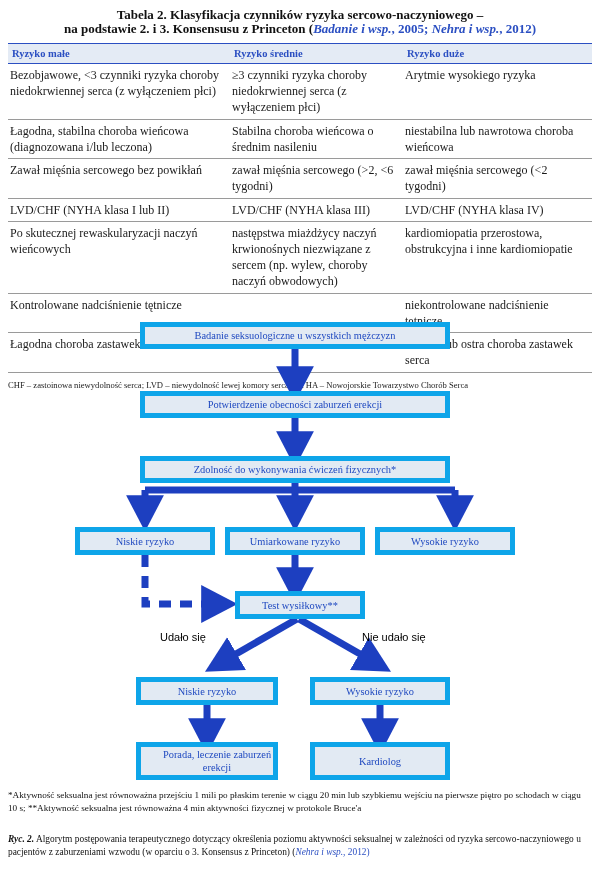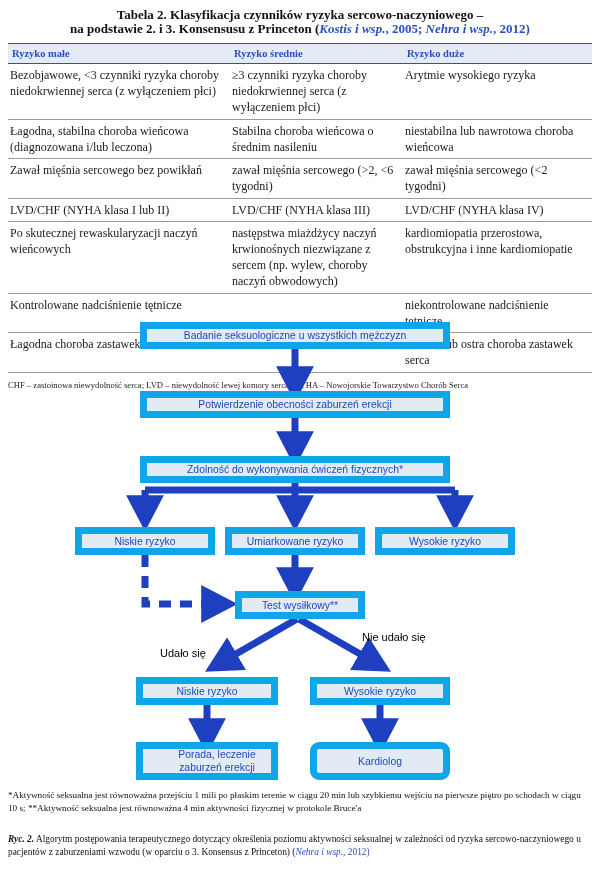--- a/index.html
+++ b/index.html
@@ -41,22 +41,22 @@
   .tbl-foot{
     font-size:8.6px;line-height:12px;color:#222;
     padding-top:6px;
   }
 
   
   .flow{position:absolute;left:0;top:305px;width:600px;height:480px;}
   .flow svg{position:absolute;left:0;top:0;}
   .node{
     position:absolute;box-sizing:border-box;
-    background:#e2eaf3;border:7px solid #0ea5e9;
-    color:#1f49c0;font-family:Liberation Sans, sans-serif;
+    background:#e2eaf3;border:5px solid #0ea5e9;
+    color:#1f49c0;font-family:Liberation Serif, serif;
     font-size:10.4px;line-height:13px;
     display:flex;align-items:center;justify-content:center;
     text-align:center;
   }
   .edge-label{
     position:absolute;font-family:"Liberation Sans", sans-serif;
     font-size:11px;color:#000;white-space:nowrap;
   }
 
   
@@ -74,21 +74,21 @@
 </style>
 </head>
 <body>
 
 <div class="page">
 
   <div class="table-block">
 
     <div class="tbl-title">
       <span>Tabela 2. Klasyfikacja czynników ryzyka sercowo-naczyniowego –</span><br>
-      <span>na podstawie 2. i 3. Konsensusu z Princeton (</span><span class="ref">Kostis i wsp.</span><span class="ref-year">, 2005; </span><span class="ref">Nehra i wsp.</span><span class="ref-year">, 2012)</span>
+      <span>na podstawie 2. i 3. Konsensusu z Princeton (</span><span class="ref">Badanie i wsp.</span><span class="ref-year">, 2005; </span><span class="ref">Nehra i wsp.</span><span class="ref-year">, 2012)</span>
     </div>
 
     <table class="risk">
       <colgroup>
           <col class="c1">
           <col class="c2">
           <col class="c3">
         </colgroup>
       <thead>
         <tr>
@@ -190,37 +190,37 @@
     </div>
 
     <div class="node" style="left:375px;top:222px;width:140px;height:28px;">
       <span>Wysokie ryzyko</span>
     </div>
 
     <div class="node" style="left:235px;top:286px;width:130px;height:28px;">
       <span>Test wysiłkowy**</span>
     </div>
 
-    <div class="edge-label" style="left:160px;top:342px;">Udało się</div>
+    <div class="edge-label" style="left:160px;top:326px;">Udało się</div>
 
     <div class="edge-label" style="left:362px;top:326px;">Nie udało się</div>
 
     <div class="node" style="left:136px;top:372px;width:142px;height:28px;">
       <span>Niskie ryzyko</span>
     </div>
 
     <div class="node" style="left:310px;top:372px;width:140px;height:28px;">
       <span>Wysokie ryzyko</span>
     </div>
 
     <div class="node" style="left:136px;top:437px;width:142px;height:38px;padding-left:20px;">
       <span>Porada, leczenie zaburzeń erekcji</span>
     </div>
 
-    <div class="node" style="left:310px;top:437px;width:140px;height:38px;border-radius:9px;">
+    <div class="node" style="left:310px;top:437px;width:140px;height:38px;">
       <span>Kardiolog</span>
     </div>
   </div>
 
   <div class="footnotes">*Aktywność seksualna jest równoważna przejściu 1 mili po płaskim terenie w ciągu 20 min lub szybkiemu wejściu na pierwsze piętro po schodach w ciągu 10 s; **Aktywność seksualna jest równoważna 4 min aktywności fizycznej w protokole Bruce'a</div>
 
   <div class="caption">
     <span class="rycno">Ryc. 2.</span><span> Algorytm postępowania terapeutycznego dotyczący określenia poziomu aktywności seksualnej w zależności od ryzyka sercowo-naczyniowego u pacjentów z zaburzeniami wzwodu (w oparciu o 3. Konsensus z Princeton) (</span><span class="ref">Nehra i wsp.</span><span class="ref-year">, 2012)</span>
   </div>
 

